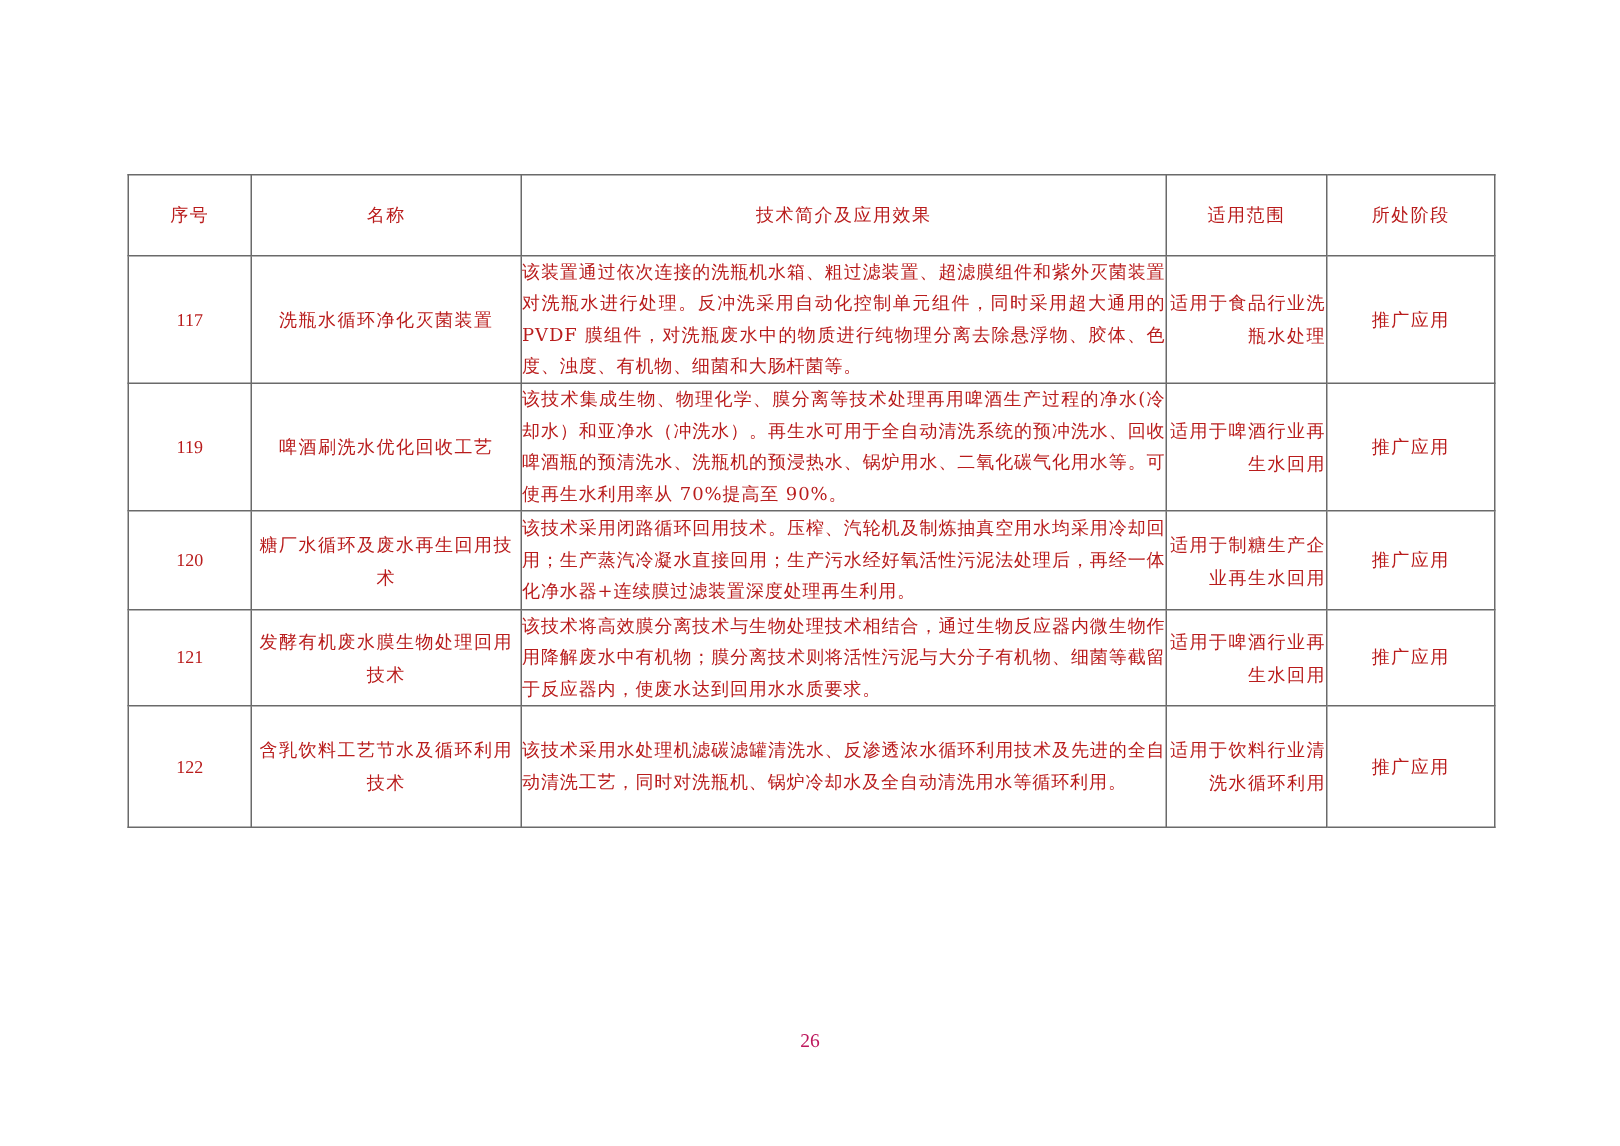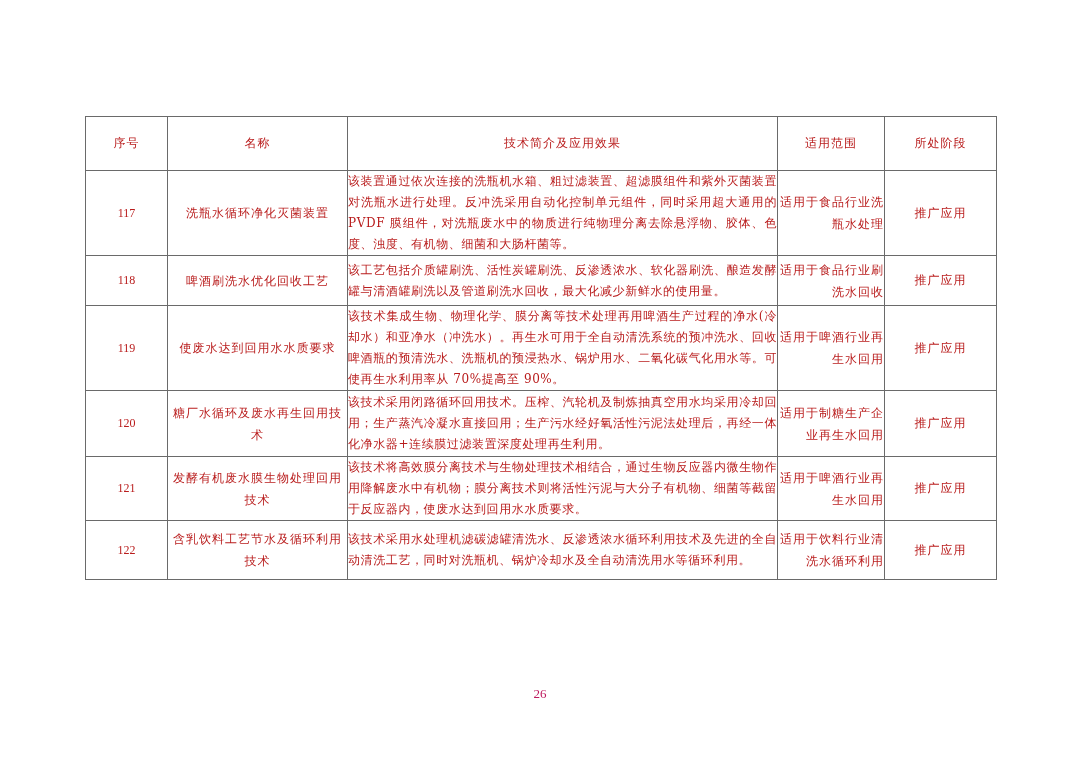--- a/index.html
+++ b/index.html
@@ -47,49 +47,42 @@
     </tr>
   </thead>
   <tbody>
     <tr style="height:84px">
       <td class="c-no">117</td>
       <td class="c-name">洗瓶水循环净化灭菌装置</td>
       <td class="c-desc">该装置通过依次连接的洗瓶机水箱、粗过滤装置、超滤膜组件和紫外灭菌装置对洗瓶水进行处理。反冲洗采用自动化控制单元组件，同时采用超大通用的 PVDF 膜组件，对洗瓶废水中的物质进行纯物理分离去除悬浮物、胶体、色度、浊度、有机物、细菌和大肠杆菌等。</td>
       <td class="c-scope">适用于食品行业洗瓶水处理</td>
       <td class="c-stage">推广应用</td>
     </tr>
-    <tr style="height:50px">
-      <td class="c-no">118</td>
-      <td class="c-name">啤酒刷洗水优化回收工艺</td>
-      <td class="c-desc">该工艺包括介质罐刷洗、活性炭罐刷洗、反渗透浓水、软化器刷洗、酿造发酵罐与清酒罐刷洗以及管道刷洗水回收，最大化减少新鲜水的使用量。</td>
-      <td class="c-scope">适用于食品行业刷洗水回收</td>
-      <td class="c-stage">推广应用</td>
-    </tr>
     <tr style="height:82px">
       <td class="c-no">119</td>
-      <td class="c-name">使废水达到回用水水质要求</td>
+      <td class="c-name">啤酒刷洗水优化回收工艺</td>
       <td class="c-desc">该技术集成生物、物理化学、膜分离等技术处理再用啤酒生产过程的净水(冷却水）和亚净水（冲洗水）。再生水可用于全自动清洗系统的预冲洗水、回收啤酒瓶的预清洗水、洗瓶机的预浸热水、锅炉用水、二氧化碳气化用水等。可使再生水利用率从 70%提高至 90%。</td>
       <td class="c-scope">适用于啤酒行业再生水回用</td>
       <td class="c-stage">推广应用</td>
     </tr>
     <tr style="height:66px">
       <td class="c-no">120</td>
       <td class="c-name">糖厂水循环及废水再生回用技术</td>
       <td class="c-desc">该技术采用闭路循环回用技术。压榨、汽轮机及制炼抽真空用水均采用冷却回用；生产蒸汽冷凝水直接回用；生产污水经好氧活性污泥法处理后，再经一体化净水器+连续膜过滤装置深度处理再生利用。</td>
       <td class="c-scope">适用于制糖生产企业再生水回用</td>
       <td class="c-stage">推广应用</td>
     </tr>
     <tr style="height:64px">
       <td class="c-no">121</td>
       <td class="c-name">发酵有机废水膜生物处理回用技术</td>
       <td class="c-desc">该技术将高效膜分离技术与生物处理技术相结合，通过生物反应器内微生物作用降解废水中有机物；膜分离技术则将活性污泥与大分子有机物、细菌等截留于反应器内，使废水达到回用水水质要求。</td>
       <td class="c-scope">适用于啤酒行业再生水回用</td>
       <td class="c-stage">推广应用</td>
     </tr>
-    <tr style="height:59px">
+    <tr style="height:81px">
       <td class="c-no">122</td>
       <td class="c-name">含乳饮料工艺节水及循环利用技术</td>
       <td class="c-desc">该技术采用水处理机滤碳滤罐清洗水、反渗透浓水循环利用技术及先进的全自动清洗工艺，同时对洗瓶机、锅炉冷却水及全自动清洗用水等循环利用。</td>
       <td class="c-scope">适用于饮料行业清洗水循环利用</td>
       <td class="c-stage">推广应用</td>
     </tr>
   </tbody>
 </table>
 
 <div class="page-number">26</div>

